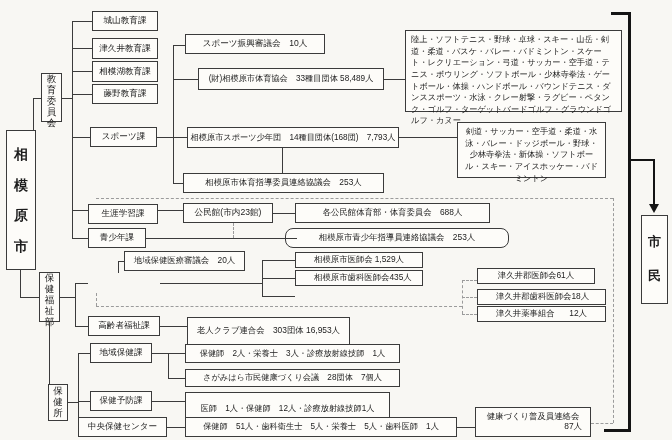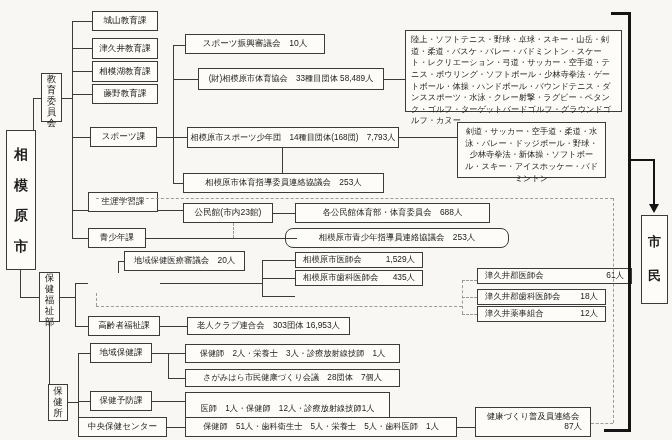--- a/index.html
+++ b/index.html
@@ -11,21 +11,21 @@
   .bx{
     position:absolute;border:1px solid #3b3b3b;background:#fdfcf9;
     display:flex;align-items:center;justify-content:center;
     font-size:8.6px;line-height:1.15;text-align:center;box-sizing:border-box;
     white-space:nowrap;
   }
   .vsplit{display:flex;flex-direction:column;justify-content:space-evenly;align-items:center;white-space:normal;}
   .big{font-size:14px;font-weight:bold;letter-spacing:0;}
   .dept{font-size:9.5px;}
   .citizen{font-size:13px;font-weight:bold;}
-  .between{justify-content:space-between;padding:0 7px;}
+  .between{justify-content:space-between;padding:0 18px;}
   .f82{font-size:8.2px;}
   .f84{font-size:8.4px;}
   .listbox{
     font-size:8.2px;text-align:left;line-height:1.42;align-items:flex-start;
     justify-content:flex-start;padding:3px 5px;white-space:normal;
   }
   .twoline{flex-direction:column;align-items:stretch;padding:2px 8px;}
   .twoline .l1{text-align:center;}
   .twoline .l2{text-align:right;}
   .ln{position:absolute;background:#3b3b3b;}
@@ -73,21 +73,21 @@
   <div class="bx vsplit citizen" style="left:641px;top:215px;width:27px;height:89px;">
       <span>市</span>
       <span>民</span>
     </div>
 
   <div class="bx" style="left:92px;top:11px;width:66px;height:20px;">城山教育課</div>
   <div class="bx" style="left:92px;top:38px;width:66px;height:21px;">津久井教育課</div>
   <div class="bx" style="left:92px;top:61px;width:66px;height:21px;">相模湖教育課</div>
   <div class="bx" style="left:92px;top:84px;width:66px;height:20px;">藤野教育課</div>
   <div class="bx" style="left:90px;top:127px;width:67px;height:20px;">スポーツ課</div>
-  <div class="bx" style="left:88px;top:192px;width:70px;height:20px;">生涯学習課</div>
+  <div class="bx" style="left:88px;top:204px;width:70px;height:20px;">生涯学習課</div>
   <div class="bx" style="left:88px;top:228px;width:58px;height:20px;">青少年課</div>
   <div class="bx" style="left:88px;top:316px;width:72px;height:20px;">高齢者福祉課</div>
   <div class="bx" style="left:90px;top:343px;width:62px;height:20px;">地域保健課</div>
   <div class="bx" style="left:90px;top:391px;width:62px;height:20px;">保健予防課</div>
   <div class="bx" style="left:78px;top:417px;width:89px;height:20px;">中央保健センター</div>
 
   <div class="bx" style="left:185px;top:34px;width:140px;height:20px;">スポーツ振興審議会　10人</div>
   <div class="bx f82" style="left:198px;top:68px;width:186px;height:22px;">(財)相模原市体育協会　33種目団体 58,489人</div>
   <div class="bx f82" style="left:187px;top:127px;width:212px;height:21px;">相模原市スポーツ少年団　14種目団体(168団)　7,793人</div>
   <div class="bx f84" style="left:183px;top:173px;width:201px;height:20px;">相模原市体育指導委員連絡協議会　253人</div>
@@ -102,34 +102,34 @@
 
   <div class="bx f84 between" style="left:295px;top:252px;width:128px;height:16px;">
     <span>相模原市医師会</span>
     <span>1,529人</span>
   </div>
   <div class="bx f84 between" style="left:295px;top:270px;width:128px;height:16px;">
     <span>相模原市歯科医師会</span>
     <span>435人</span>
   </div>
 
-  <div class="bx f84 between" style="left:477px;top:268px;width:155px;height:16px;">
+  <div class="bx f84 between" style="left:477px;top:268px;width:118px;height:16px;justify-content:center;">
     <span>津久井郡医師会</span>
     <span>61人</span>
   </div>
   <div class="bx f84 between" style="left:477px;top:289px;width:129px;height:16px;">
     <span>津久井郡歯科医師会</span>
     <span>18人</span>
   </div>
   <div class="bx f84 between" style="left:477px;top:306px;width:129px;height:16px;">
     <span>津久井薬事組合</span>
     <span>12人</span>
   </div>
 
-  <div class="bx f84" style="left:187px;top:317px;width:163px;height:18px;">老人クラブ連合会　303団体 16,953人</div>
+  <div class="bx f84" style="left:187px;top:317px;width:163px;height:28px;">老人クラブ連合会　303団体 16,953人</div>
   <div class="bx f82" style="left:185px;top:344px;width:215px;height:19px;">保健師　2人・栄養士　3人・診療放射線技師　1人</div>
   <div class="bx f82" style="left:185px;top:369px;width:215px;height:18px;">さがみはら市民健康づくり会議　28団体　7個人</div>
   <div class="bx f82" style="left:185px;top:392px;width:205px;height:34px;">医師　1人・保健師　12人・診療放射線技師1人</div>
   <div class="bx f82" style="left:185px;top:417px;width:272px;height:20px;">保健師　51人・歯科衛生士　5人・栄養士　5人・歯科医師　1人</div>
 
   <div class="bx f84 twoline" style="left:475px;top:407px;width:116px;height:30px;">
     <span class="l1">健康づくり普及員連絡会</span>
     <span class="l2">87人</span>
   </div>
 

